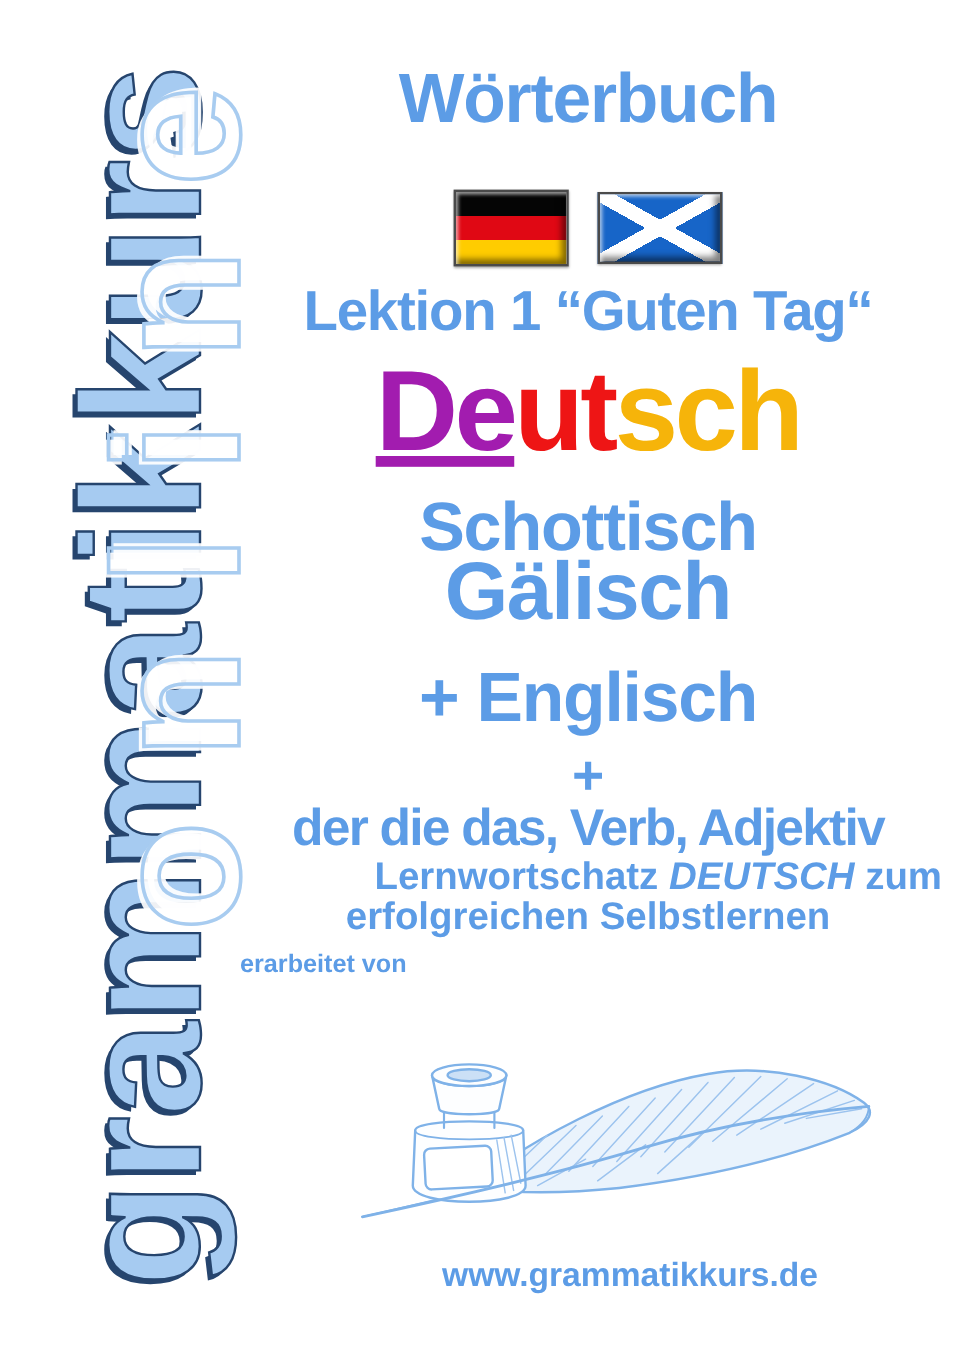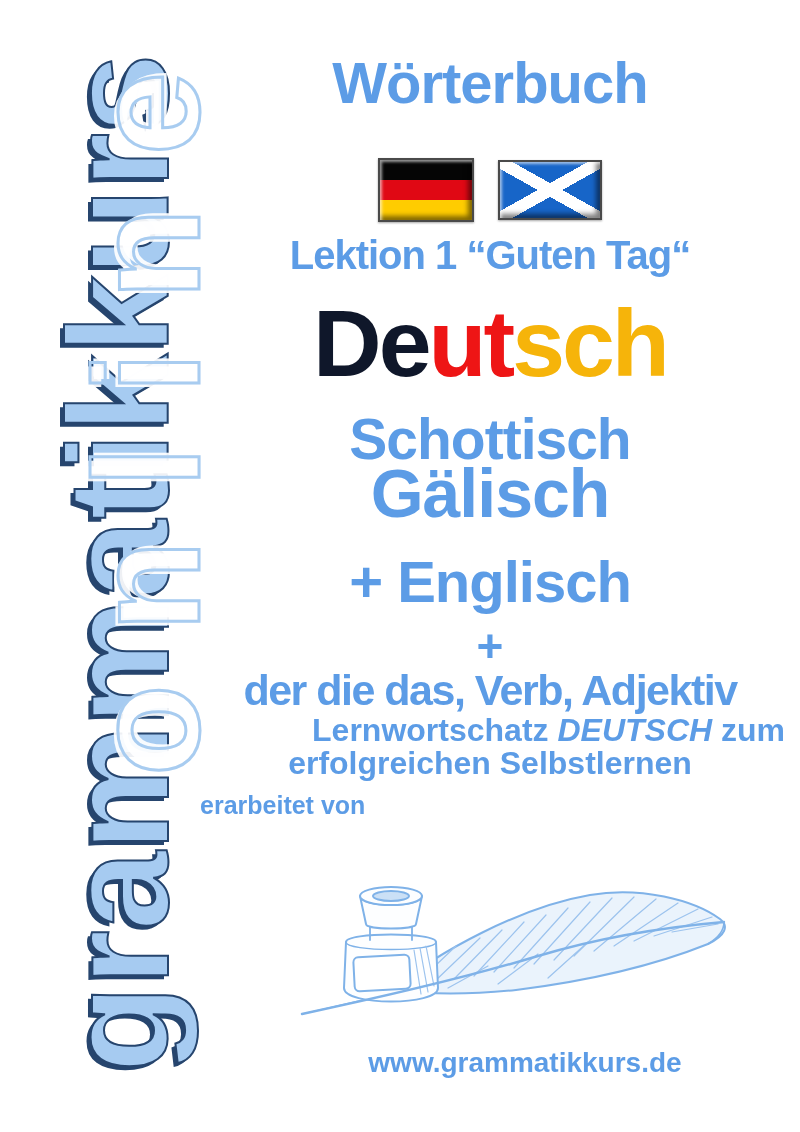--- a/index.html
+++ b/index.html
@@ -25,31 +25,31 @@
     color:transparent;
     -webkit-text-stroke:3px #A8CCF0;
     text-shadow:4px 4px 0 rgba(255,255,255,.92), -4px -4px 0 rgba(255,255,255,.92);
     z-index:3;
   }
 
   
   .line{position:absolute;left:195px;width:590px;text-align:center;line-height:1;z-index:4;}
   .blue{color:#5C9CE6;}
   .t-title{top:54px;font-size:58px;font-weight:bold;letter-spacing:-1px;}
-  .t-lesson{top:235px;font-size:40px;font-weight:bold;letter-spacing:-1px;}
+  .t-lesson{top:235px;font-size:47px;font-weight:bold;letter-spacing:-1px;}
   .t-word{top:296px;font-size:95px;font-weight:bold;letter-spacing:-3px;}
   .t-lang1{top:411px;font-size:57px;font-weight:bold;letter-spacing:-1px;}
   .t-lang2{top:459px;font-size:68px;font-weight:bold;letter-spacing:-1px;}
   .t-lang3{top:553px;font-size:58px;font-weight:bold;letter-spacing:-1px;}
   .t-plus{top:623px;font-size:46px;font-weight:bold;}
   .t-grammar{top:669px;font-size:43px;font-weight:bold;letter-spacing:-1.5px;}
   .t-tag1{top:714px;font-size:32px;font-weight:bold;text-align:right;}
   .t-tag2{top:747px;font-size:32px;font-weight:bold;}
   .t-url{top:1049px;left:230px;font-size:28px;font-weight:bold;letter-spacing:0;}
-  .seg-black{color:#0f172a;} .seg-red{color:#EE1515;} .seg-gold{color:#F6B40A;}
+  .seg-black{color:#a21caf;text-decoration:underline;} .seg-red{color:#EE1515;} .seg-gold{color:#F6B40A;}
   .emph{font-style:italic;}
 
   
   .flags-row{
     position:absolute;top:157px;left:195px;width:590px;height:66px;
     display:flex;justify-content:center;align-items:center;gap:24px;z-index:4;
   }
   .level{font-size:96px;font-weight:bold;color:#5C9CE6;line-height:.9;}
   .flag{position:relative;border:2px solid #4a4a4a;box-shadow:0 1px 2px rgba(0,0,0,.35);}
   .flag::after{
@@ -63,21 +63,21 @@
   .flag-scot{
     width:100px;height:56px;
     background:
       linear-gradient(to top right, transparent calc(50% - 6px), #fff calc(50% - 6px) calc(50% + 6px), transparent calc(50% + 6px)),
       linear-gradient(to bottom right, transparent calc(50% - 6px), #fff calc(50% - 6px) calc(50% + 6px), transparent calc(50% + 6px)),
       #1765C8;
   }
 
   
   .credits{position:absolute;left:200px;top:793px;z-index:4;text-align:left;}
-  .credits-label{font-size:25px;font-weight:bold;color:#5C9CE6;line-height:1;}
+  .credits-label{font-size:21px;font-weight:bold;color:#5C9CE6;line-height:1;}
   .credits-names{margin-top:6px;font-family:"Liberation Serif",serif;font-style:italic;
     font-size:18px;color:#4E86C6;line-height:1.2;}
 
   
   .sketch{position:absolute;left:288px;top:880px;z-index:1;}
 </style>
 </head>
 <body>
 
 <div class="v-text v-main">grammatikkurs</div>

